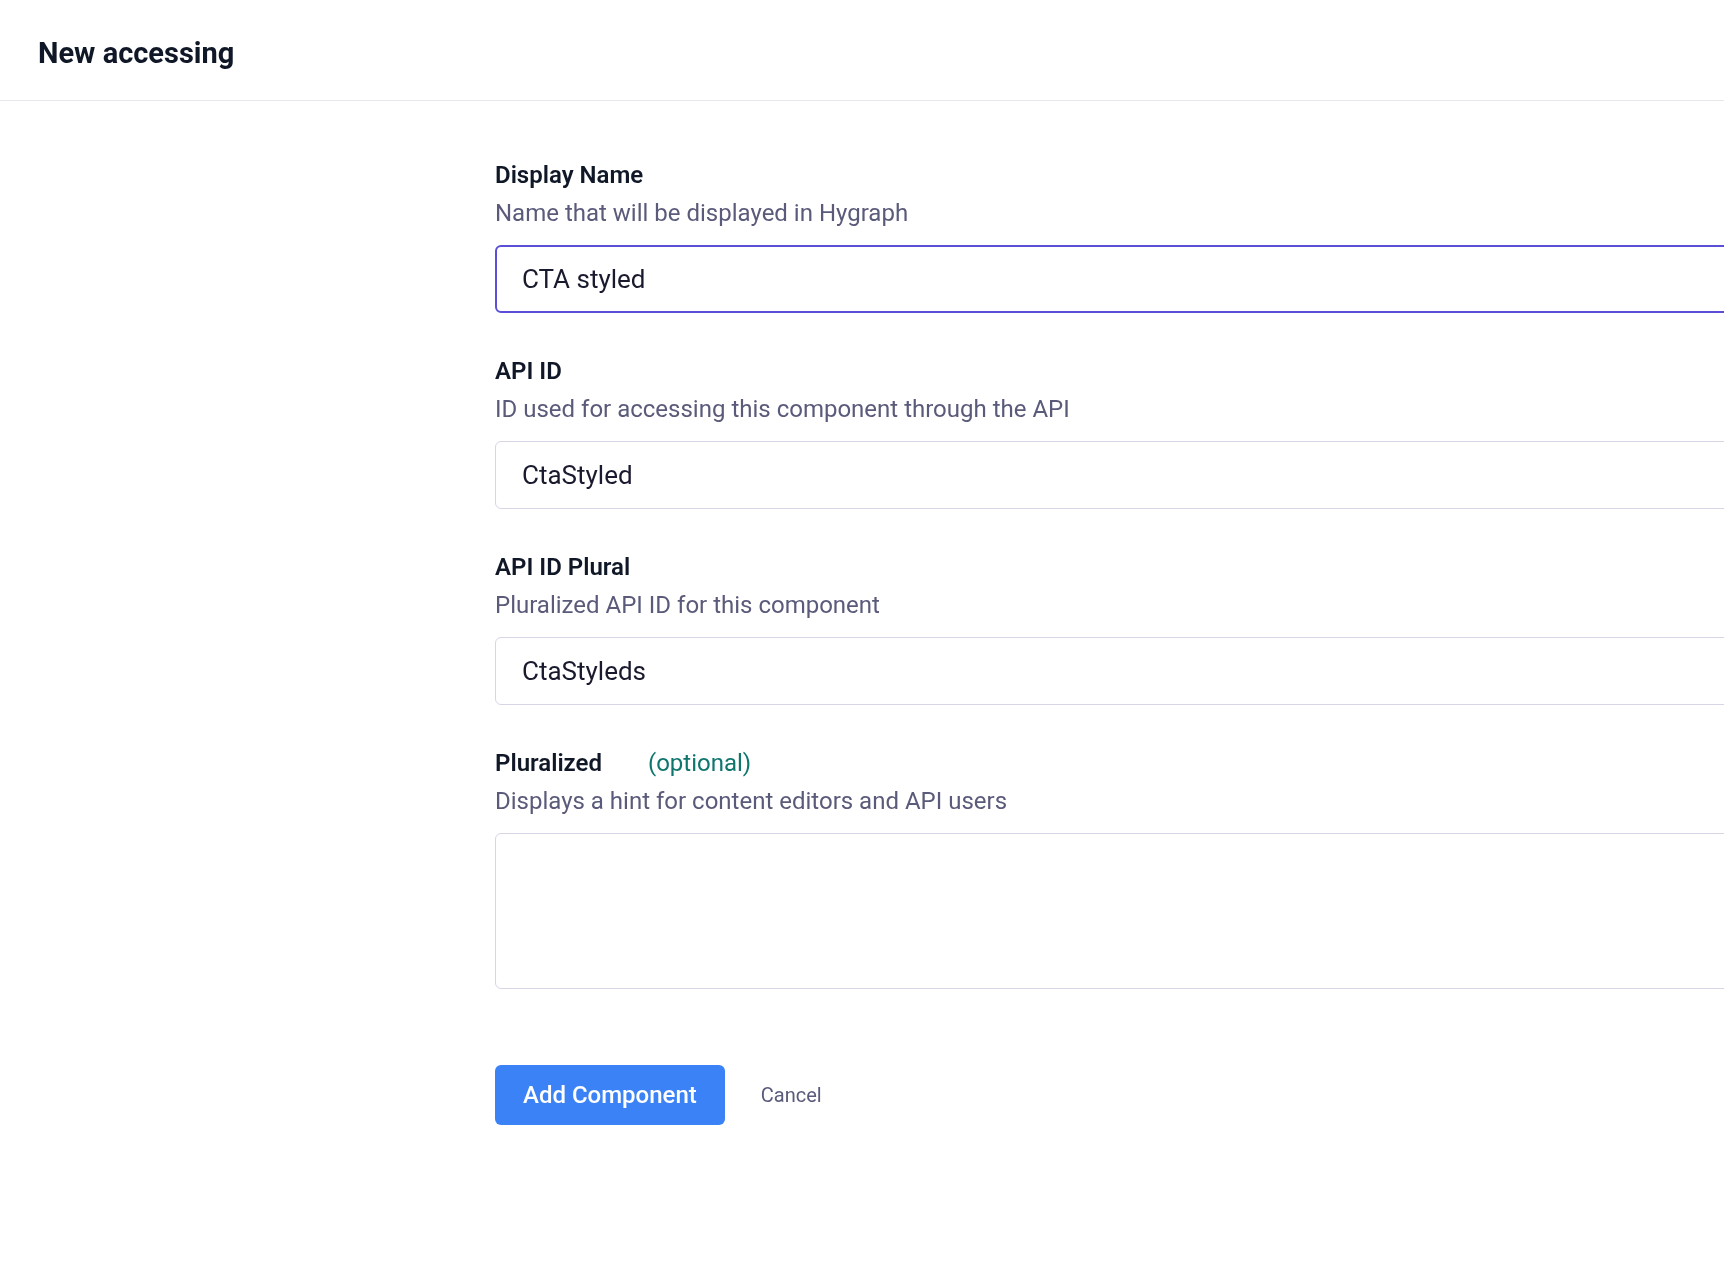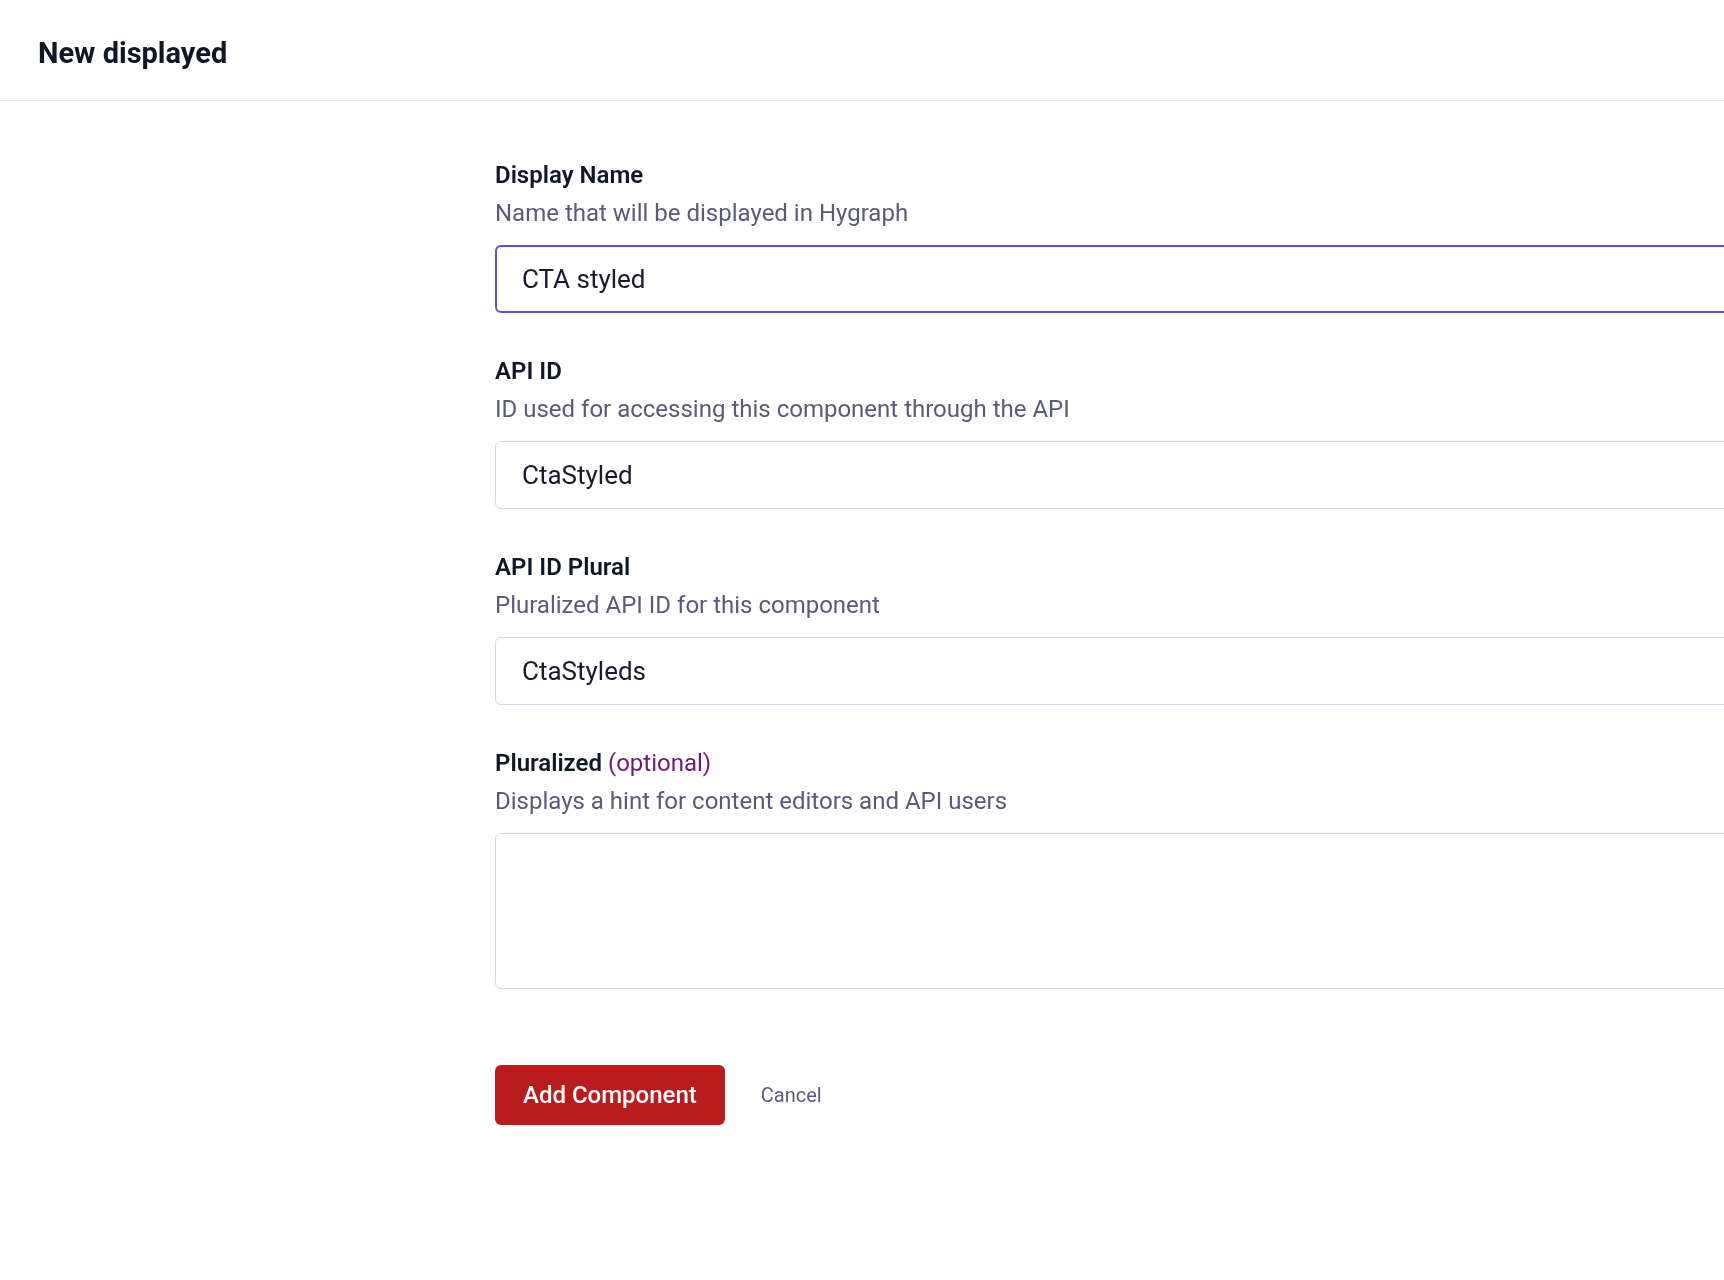--- a/index.html
+++ b/index.html
@@ -36,22 +36,23 @@
       margin-bottom: 44px;
     }
     .field-label {
       font-size: 24px;
       font-weight: 600;
       color: #101828;
       margin-bottom: 10px;
       display: block;
     }
     .field-label .optional {
-      color: #701a75;
+      color: #0f766e;
       font-weight: 400;
+      margin-left: 40px;
     }
     .field-hint {
       font-size: 24px;
       color: #5a5a7a;
       margin-bottom: 18px;
     }
     .text-input {
       width: 100%;
       padding: 18px 26px;
       font-size: 26px;
@@ -79,21 +80,21 @@
       font-family: inherit;
       resize: both;
     }
     .button-row {
       display: flex;
       gap: 36px;
       align-items: center;
       margin-top: 72px;
     }
     .btn-primary {
-      background: #b91c1c;
+      background: #3b82f6;
       color: #ffffff;
       border: none;
       border-radius: 6px;
       padding: 16px 28px;
       font-size: 24px;
       font-weight: 500;
       cursor: pointer;
       font-family: inherit;
     }
     .btn-secondary {
@@ -104,21 +105,21 @@
       font-size: 20px;
       font-weight: 400;
       cursor: pointer;
       font-family: inherit;
     }
   </style>
 </head>
 <body>
 
 <div class="header">
-  <h1 class="header-title">New displayed</h1>
+  <h1 class="header-title">New accessing</h1>
 </div>
 
 <div class="form-container">
   <div class="form-inner">
 
     <div class="field-group">
       <label class="field-label">Display Name</label>
       <div class="field-hint">Name that will be displayed in Hygraph</div>
       <input type="text" class="text-input focused" value="CTA styled" style="">
     </div>

